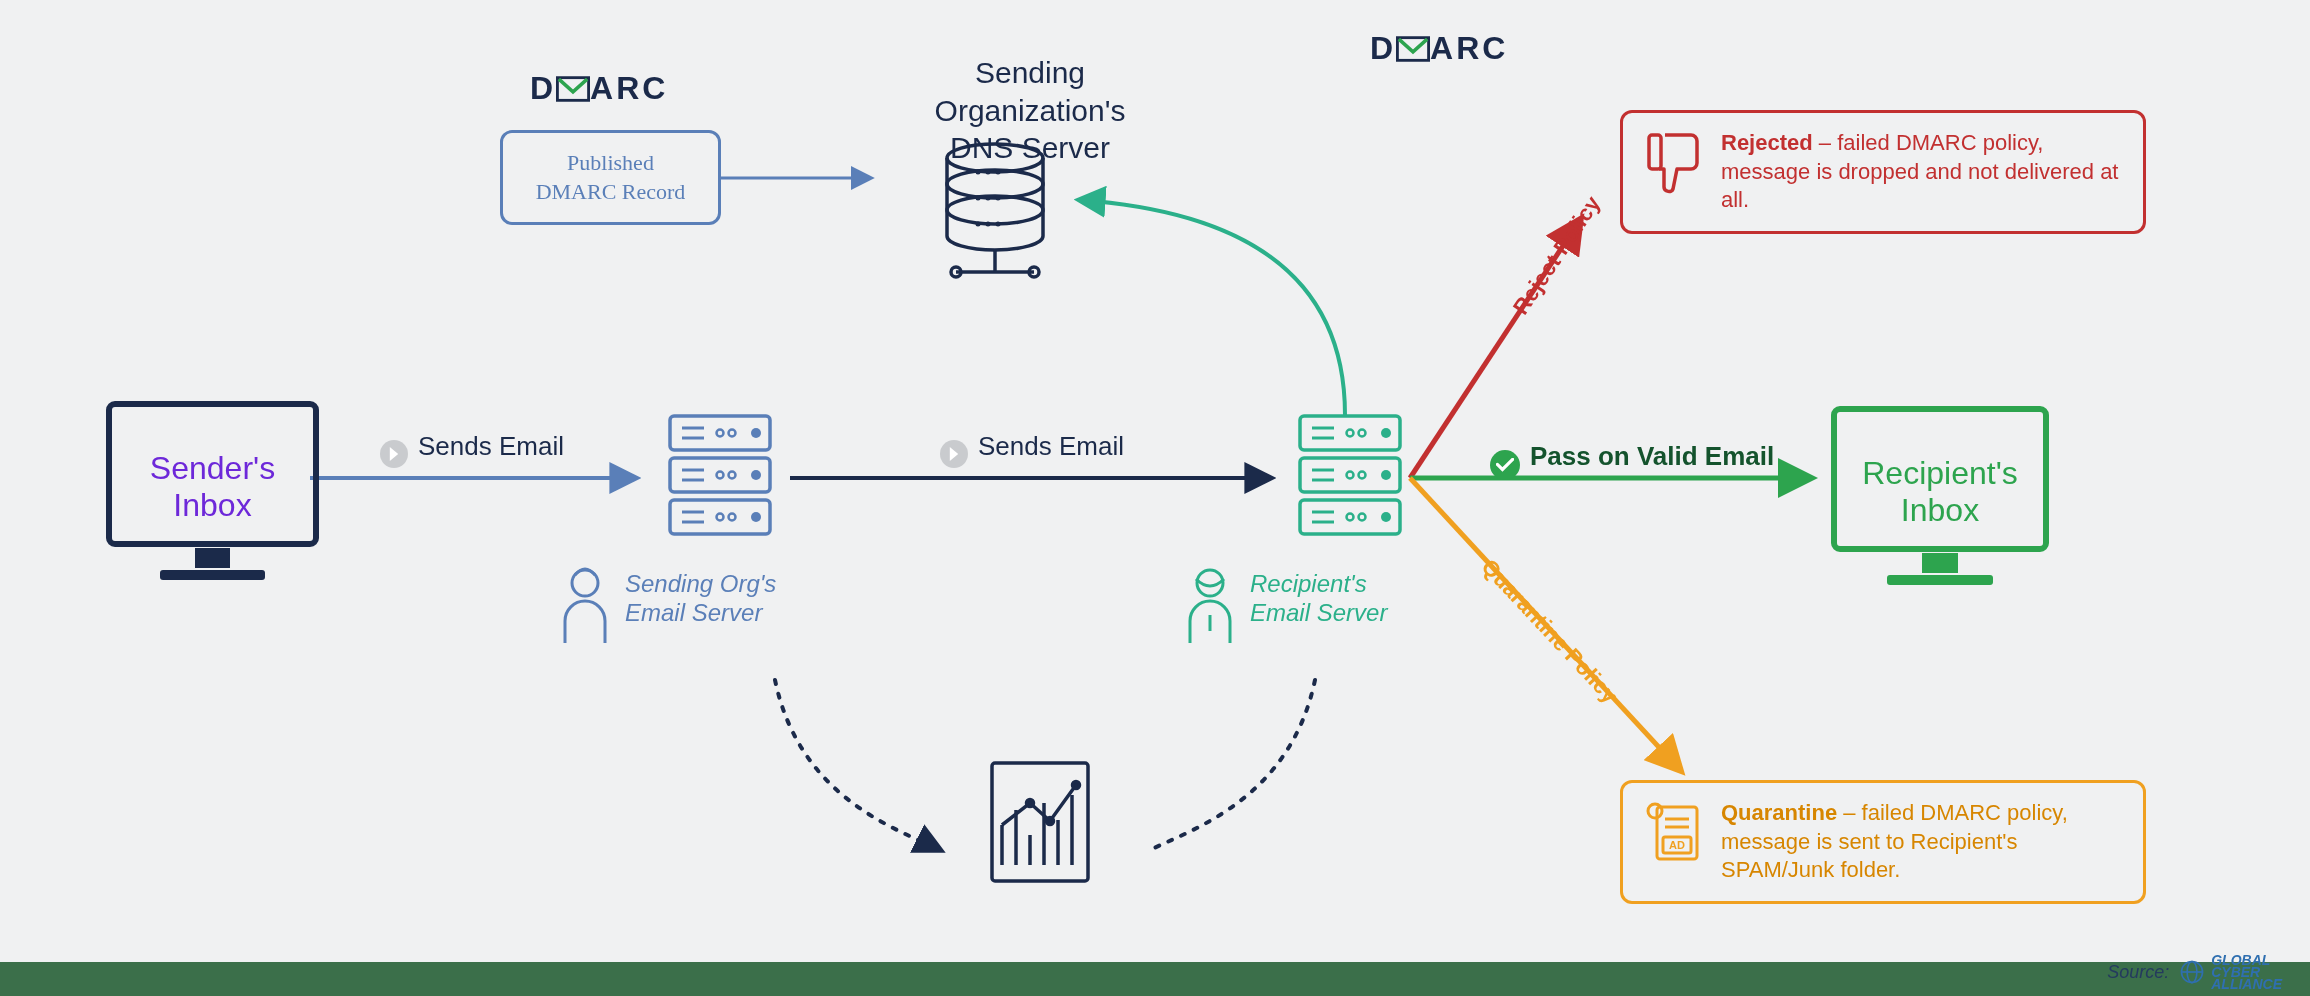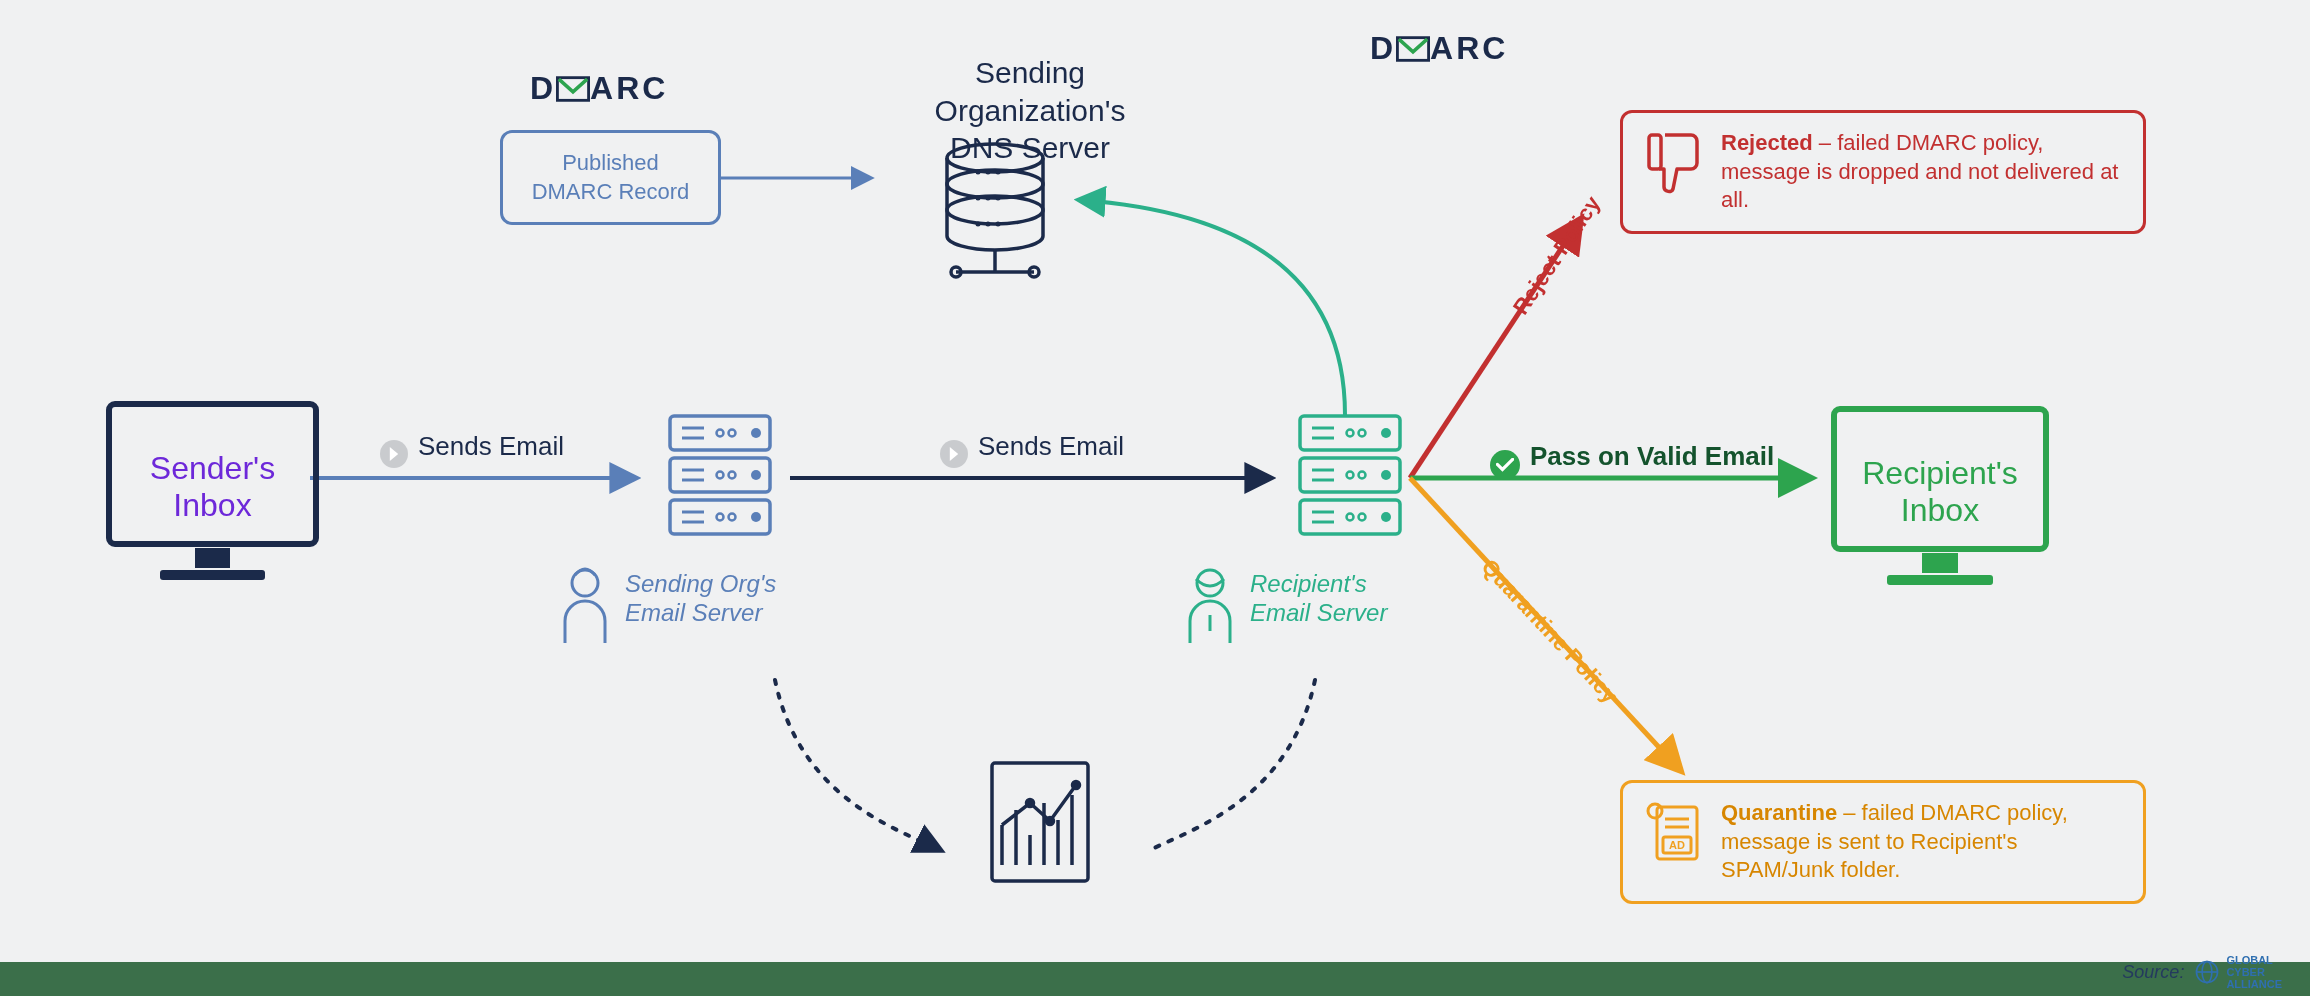--- a/index.html
+++ b/index.html
@@ -106,21 +106,21 @@
             <circle cx="48" cy="58" r="2.5"></circle>
             <circle cx="58" cy="58" r="2.5"></circle>
             <circle cx="68" cy="58" r="2.5"></circle>
             <circle cx="48" cy="84" r="2.5"></circle>
             <circle cx="58" cy="84" r="2.5"></circle>
             <circle cx="68" cy="84" r="2.5"></circle>
           </g>
       </svg>
     </div>
 
-    <div class="box" style="left:500px;top:130px;width:175px;border-color:#5a7fb8;color:#5a7fb8;text-align:center;">Published<br>DMARC Record</div>
+    <div class="box" style="left:500px;top:130px;width:175px;border-color:#5a7fb8;color:#5a7fb8;text-align:center;font-family:Liberation Serif, serif;">Published<br>DMARC Record</div>
 
 
     <div class="monitor" style="left:105px;top:400px;">
       <svg width="215" height="190" viewBox="0 0 215 190">
         <rect x="4" y="4" width="207" height="140" rx="6" fill="none" stroke="#1b2a4a" stroke-width="6"></rect>
         <rect x="90" y="148" width="35" height="20" fill="#1b2a4a"></rect>
         <rect x="55" y="170" width="105" height="10" rx="3" fill="#1b2a4a"></rect>
       </svg>
       <div class="title" style="top:-20px;color:#6d28d9">Sender's<br>Inbox</div>
     </div>
@@ -281,21 +281,21 @@
 
     <div class="bottom-bar"></div>
     <div class="source">
       <span>Source:</span>
       <span class="gca">
         <svg viewBox="0 0 32 32">
             <circle cx="16" cy="16" r="13" fill="none" stroke="#2f6fb0" stroke-width="2"></circle>
             <ellipse cx="16" cy="16" rx="6" ry="13" fill="none" stroke="#2f6fb0" stroke-width="2"></ellipse>
             <line x1="3" y1="16" x2="29" y2="16" stroke="#2f6fb0" stroke-width="2"></line>
           </svg>
-        <span style="display:flex;flex-direction:column;line-height:12px;font-size:11px;">
+        <span style="display:flex;flex-direction:column;line-height:12px;font-size:14px;font-style:italic;">
           <span>GLOBAL</span>
             <span>CYBER</span>
             <span>ALLIANCE</span>
         </span>
       </span>
     </div>
 
   </div>
 </div>
 

